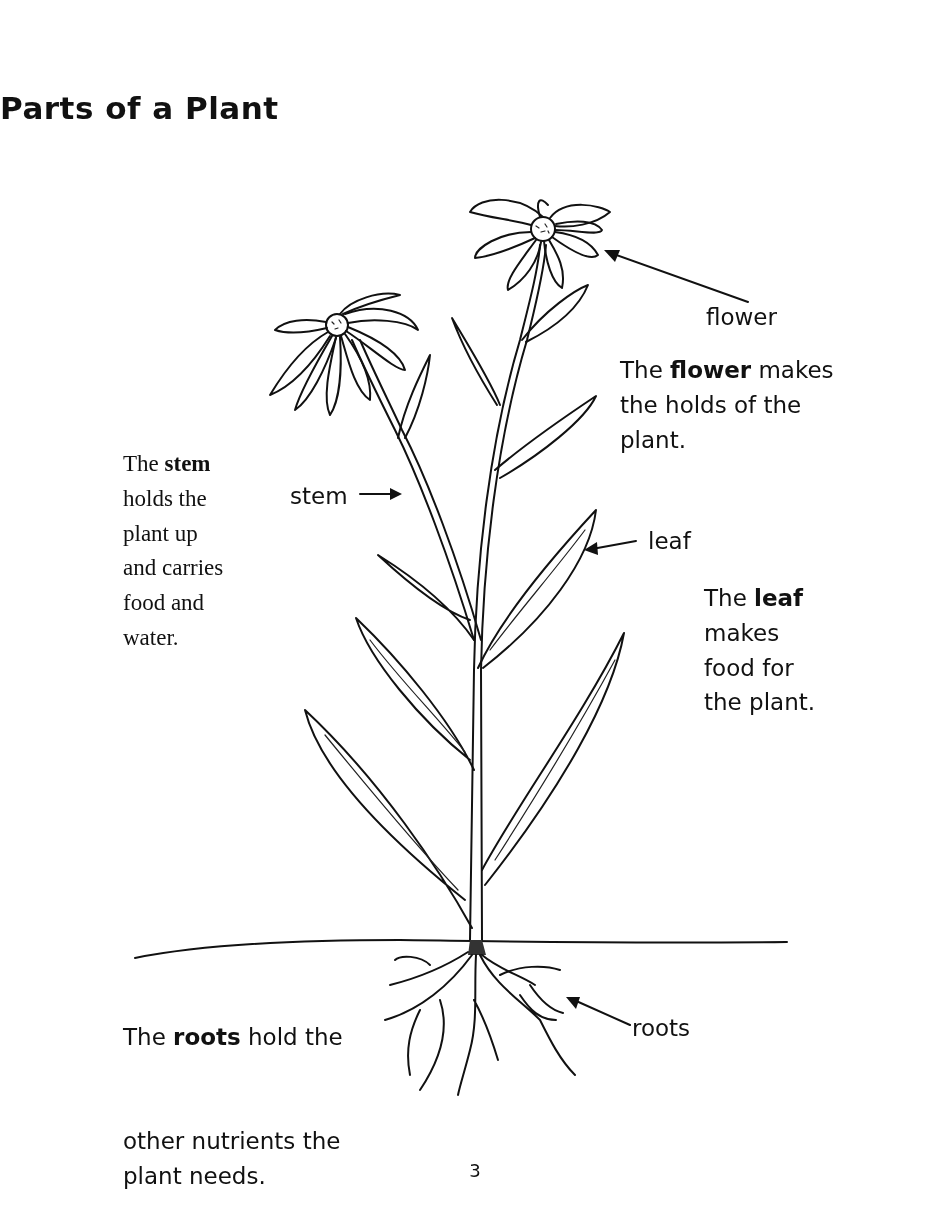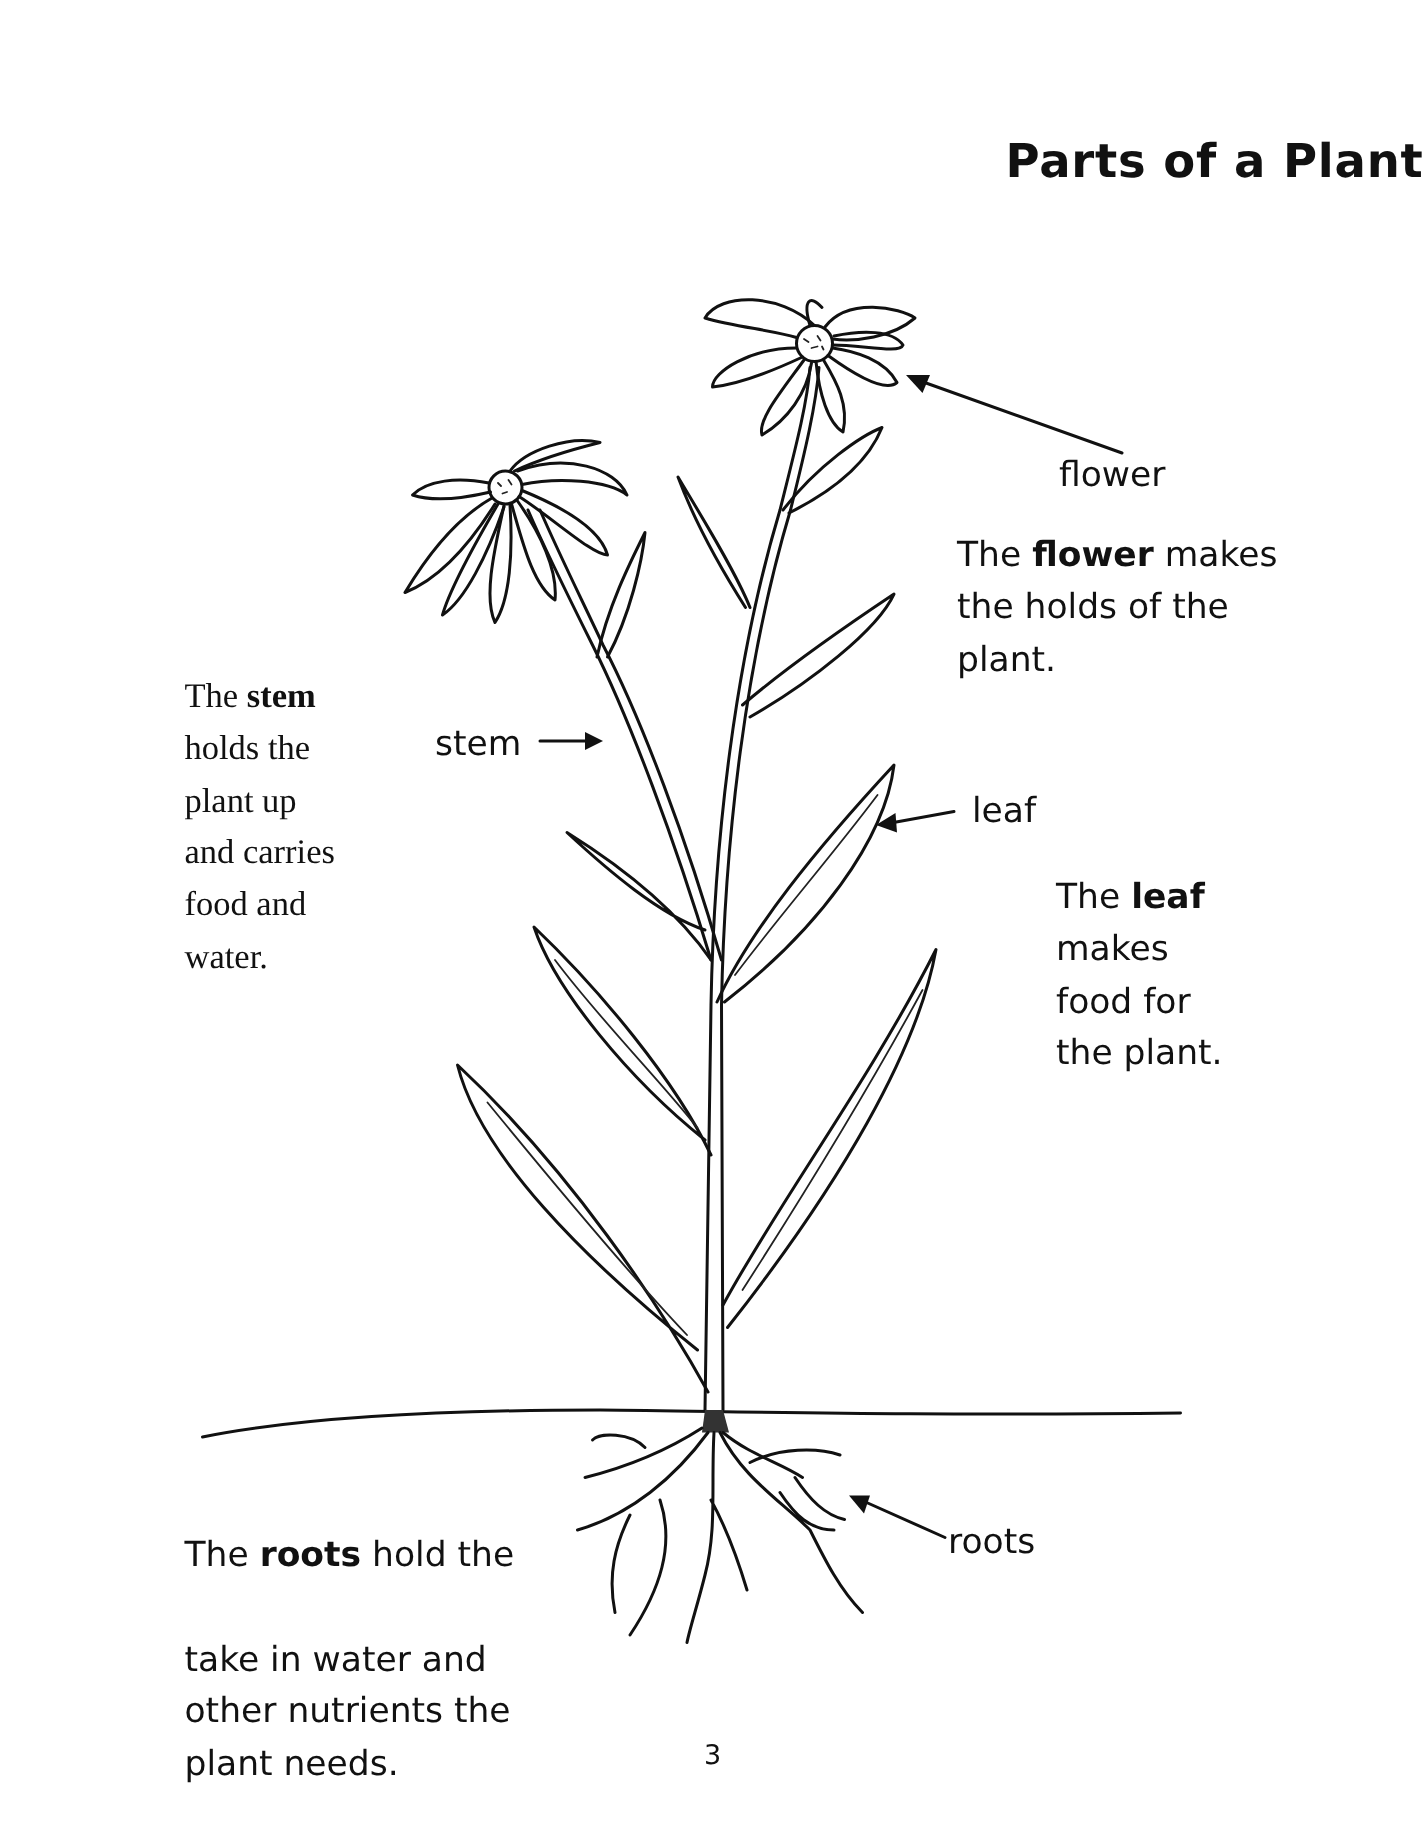--- a/index.html
+++ b/index.html
@@ -1,18 +1,18 @@
 <!DOCTYPE html>
 <html><head>
   <meta charset="utf-8">
   <style>
     html, body { margin: 0; padding: 0; background: #ffffff; }
     body { width: 950px; height: 1230px; position: relative; overflow: hidden;
            font-family: "DejaVu Sans", sans-serif; color: #111; }
-    .title { position: absolute; left: 0; width: 949px; top: 90px; text-align: right;
+    .title { position: absolute; left: 0; width: 949px; top: 90px; text-align: left;
              font-size: 31px; font-weight: bold; letter-spacing: 0.5px; }
     .para { position: absolute; font-size: 23px; line-height: 34.8px; color: #111; }
     .para b { font-weight: bold; }
     .label { position: absolute; font-size: 23px; color: #111; }
     .page-num { position: absolute; left: 0; width: 950px; top: 1160px; text-align: center; font-size: 18px; }
     svg.plant { position: absolute; left: 0; top: 0; }
     .line { fill: none; stroke: #111; stroke-width: 2; stroke-linecap: round; stroke-linejoin: round; }
     .thin { fill: none; stroke: #222; stroke-width: 1.2; stroke-linecap: round; }
   </style>
 </head>
@@ -97,21 +97,21 @@
     <path class="line" d="M630 1025 L574 1000" stroke-width="3"></path>
     <path d="M566 997 L580 997 L576 1009 Z" fill="#111"></path>
   </g>
 </svg>
 
 <div class="label" style="left:706px; top:304px;">flower</div>
 <div class="label" style="left:290px; top:483px;">stem</div>
 <div class="label" style="left:648px; top:528px;">leaf</div>
 <div class="label" style="left:632px; top:1015px;">roots</div>
 
-<div class="para" style="left:638px; top:353px;">
+<div class="para" style="left:620px; top:353px;">
   <span>The </span><b>flower</b><span> makes</span><br>
   <span>the holds of the</span><br>
   <span>plant.</span>
 </div>
 
 <div class="para" style="left:123px; top:447px;font-family:Liberation Serif, serif;">
   <span>The </span><b>stem</b><br>
   <span>holds the</span><br>
   <span>plant up</span><br>
   <span>and carries</span><br>
@@ -122,18 +122,18 @@
 <div class="para" style="left:704px; top:581px;">
   <span>The </span><b>leaf</b><br>
   <span>makes</span><br>
   <span>food for</span><br>
   <span>the plant.</span>
 </div>
 
 <div class="para" style="left:123px; top:1020px;">
   <span>The </span><b>roots</b><span> hold the</span><br>
   <br>
-  <span>take in water and</span><br>
+  <br>
   <span>other nutrients the</span><br>
   <span>plant needs.</span>
 </div>
 
 <div class="page-num">3</div>
 
 </body></html>

